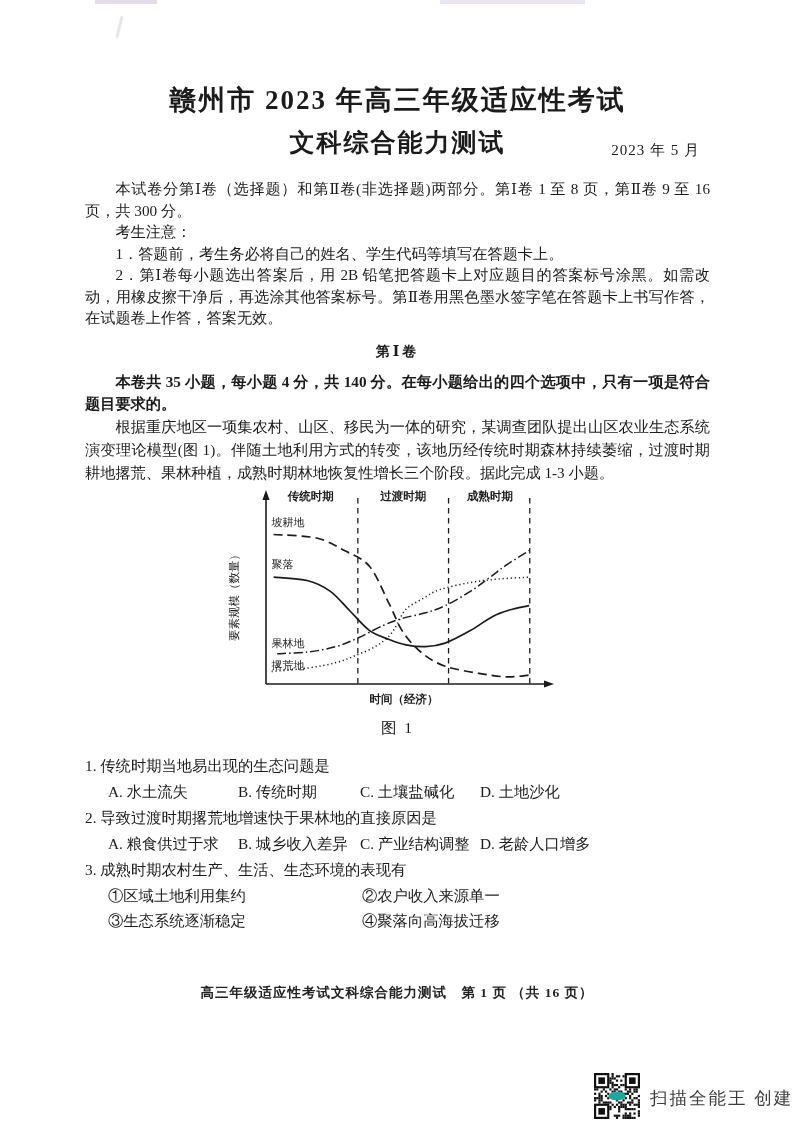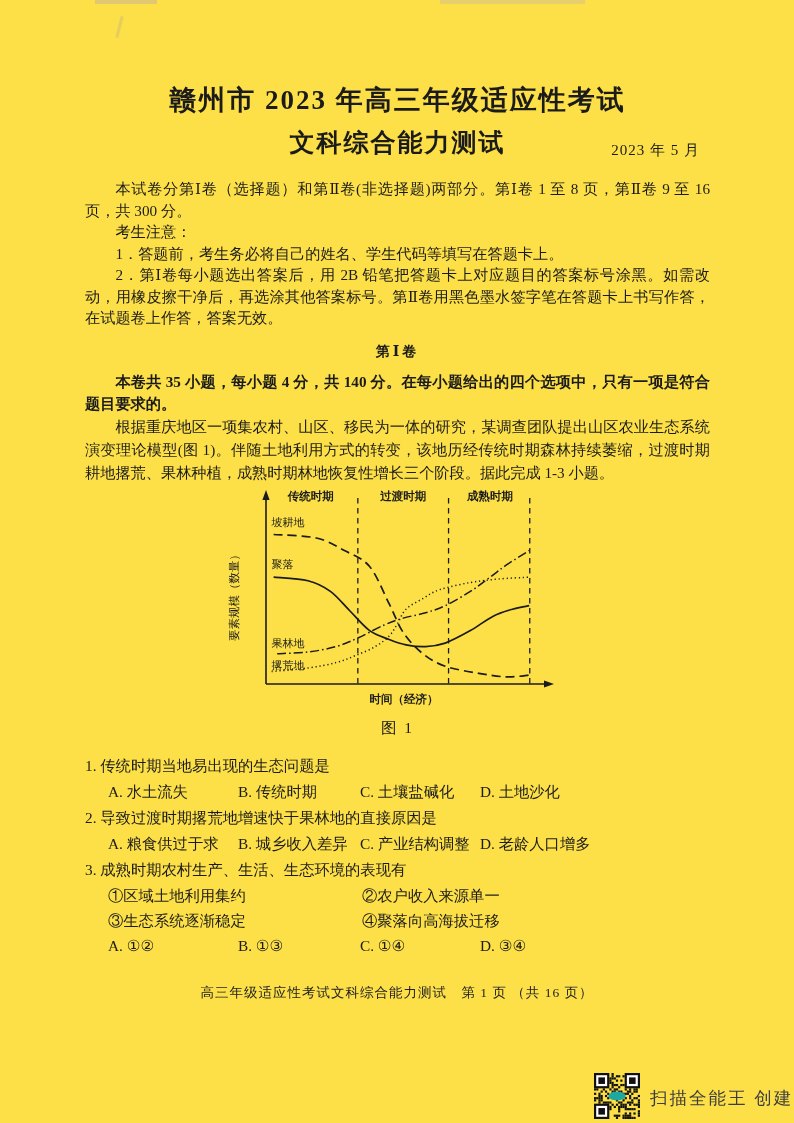--- a/index.html
+++ b/index.html
@@ -1,21 +1,21 @@
 <!DOCTYPE html>
 <html><head>
 <meta charset="utf-8">
 <style>
   * { margin:0; padding:0; box-sizing:border-box; }
   html,body { background:#9a9a9a; }
   .page {
     position:relative;
     width:794px; height:1123px;
     margin:0 auto;
-    background:#fde047;
+    background:#ffffff;
     color:#1b1b1b;
     font-family:"Liberation Serif","DejaVu Serif",serif;
     overflow:hidden;
   }
   .scan-mark { position:absolute; pointer-events:none; }
   .content { position:absolute; left:85px; top:0; width:625px; }
   .title1 { margin-top:82px; text-align:center; font-size:27px; font-weight:bold; letter-spacing:2px; }
   .title2-row { position:relative; margin-top:8px; height:34px; }
   .title2 { text-align:center; font-size:25px; font-weight:bold; letter-spacing:2px; }
   .exam-date { position:absolute; right:10px; bottom:0; font-size:15px; font-weight:normal; letter-spacing:1px; }
@@ -24,21 +24,21 @@
   .section-heading { margin-top:14px; text-align:center; font-size:14px; font-weight:bold; letter-spacing:3px; }
   .instructions { margin-top:10px; font-size:15.2px; line-height:22px; text-indent:2em; font-weight:bold; text-align:justify; }
   .passage { font-size:15.2px; line-height:23px; text-indent:2em; text-align:justify; }
   .figure-wrap { margin-top:0; text-align:center; }
   .figure-wrap svg { display:inline-block; }
   .fig-caption { margin-top:4px; text-align:center; font-size:15.5px; letter-spacing:2px; }
   .questions { margin-top:14px; font-size:15.3px; }
   .q-stem { line-height:26px; }
   .opt-row { display:grid; grid-template-columns:130px 122px 120px auto; padding-left:23px; line-height:26px; }
   .sub-row { display:grid; grid-template-columns:254px auto; padding-left:23px; line-height:25px; }
-  .footer { position:absolute; top:984px; left:0; width:100%; text-align:center; font-size:13.5px; letter-spacing:1px; color:#222; }
+  .footer { position:absolute; top:984px; left:0; width:100%; text-align:center; font-size:13.5px; letter-spacing:1px; color:#222;font-weight:bold; }
   .qr-box { position:absolute; left:594px; top:1073px; width:46px; height:46px; }
   .scanner-credit { position:absolute; left:650px; top:1086px; font-size:17.5px; color:#3d3d3d; letter-spacing:2px; font-family:"Liberation Sans","DejaVu Sans",sans-serif; }
   text { fill:#1b1b1b; }
 </style>
 </head>
 <body>
 
 <div class="page">
 
   <div class="scan-mark" style="left:95px;top:0;width:62px;height:4px;background:rgba(176,156,198,0.35);"></div>
@@ -117,26 +117,20 @@
 
       <div>
         <div class="q-stem">3. 成熟时期农村生产、生活、生态环境的表现有</div>
         <div class="sub-row">
           <span>①区域土地利用集约</span>
           <span>②农户收入来源单一</span>
         </div>
         <div class="sub-row">
           <span>③生态系统逐渐稳定</span>
           <span>④聚落向高海拔迁移</span>
-        </div>
-        <div class="opt-row">
-          <span>A. ①②</span>
-          <span>B. ①③</span>
-          <span>C. ①④</span>
-          <span>D. ③④</span>
         </div>
       </div>
 
     </div>
   </div>
 
   <div class="footer">高三年级适应性考试文科综合能力测试　第 1 页 （共 16 页）</div>
 
   <svg class="qr-box" id="qr-svg" viewBox="0 0 42 42">
       <rect x="16" y="0" width="2" height="2" fill="#111"></rect>

